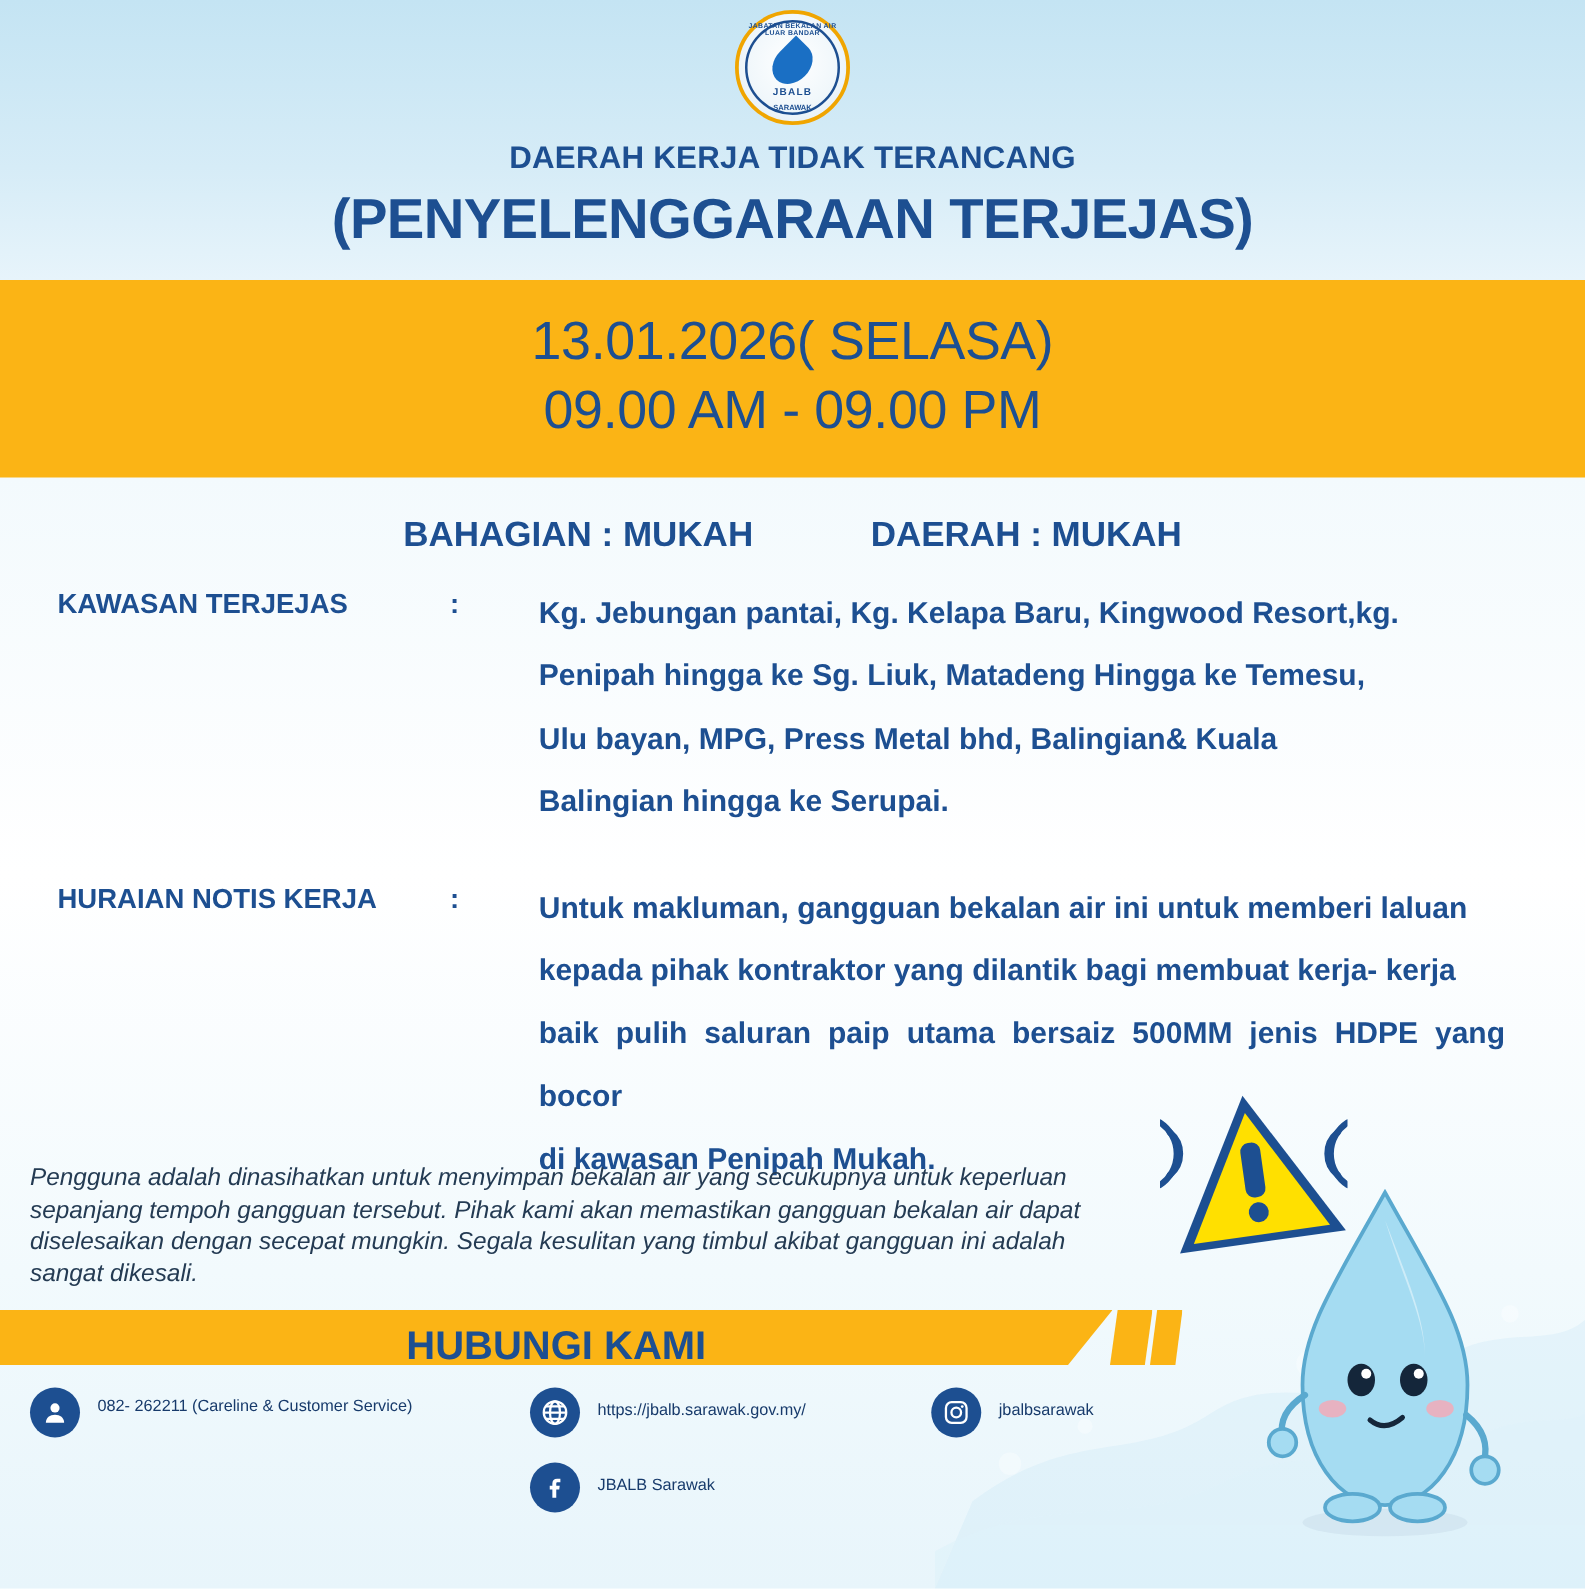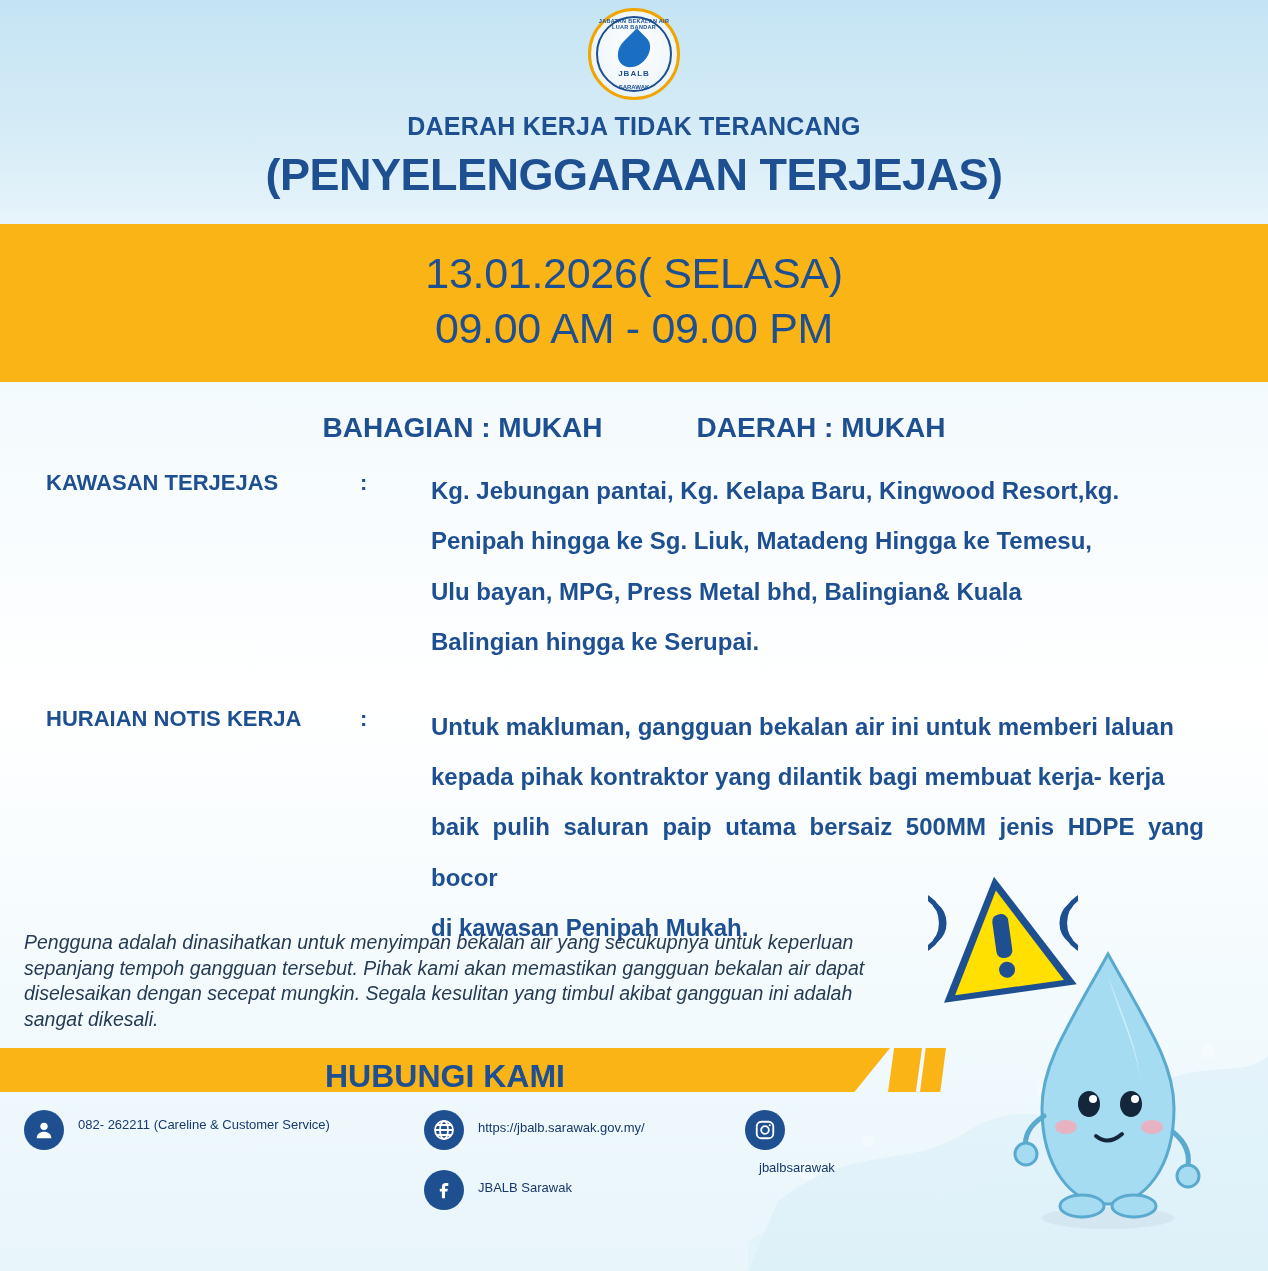--- a/index.html
+++ b/index.html
@@ -215,21 +215,21 @@
     margin-left: 14px;
     font-size: 13px;
     font-weight: normal;
     color: #173a6b;
     line-height: 1.35;
     padding-top: 6px;
     max-width: 290px;
   }
   .c-phone { left: 24px; top: 6px; }
   .c-web   { left: 424px; top: 6px; }
-  .c-ig    { left: 745px; top: 6px; flex-direction: column; }
+  .c-ig    { left: 745px; top: 6px; }
   .c-fb    { left: 424px; top: 66px; justify-content: space-between; }
   .c-ig .c-text, .c-web .c-text, .c-fb .c-text { padding-top: 9px; }
 
   
   .mascot { position: absolute; right: 60px; bottom: 35px; z-index: 2; }
   .warn-sign { position: absolute; right: 190px; bottom: 255px; z-index: 2; }
   .splash {
     position: absolute;
     right: 0; bottom: 0;
     width: 520px; height: 430px;

